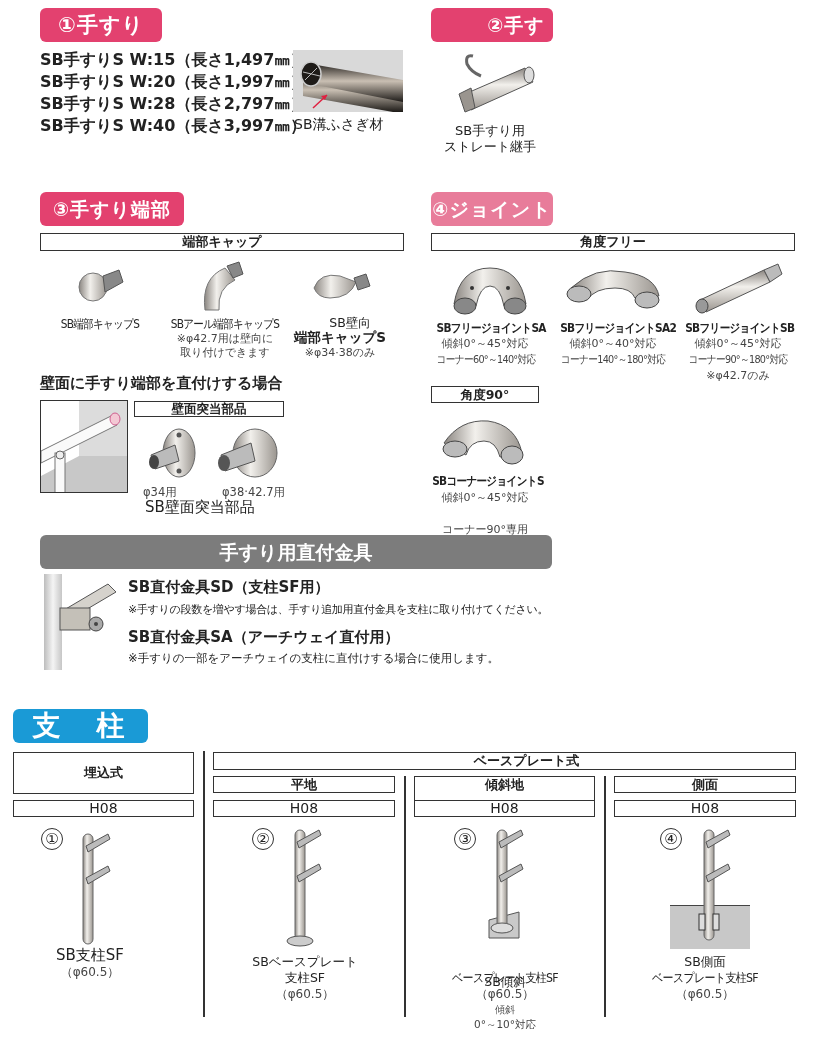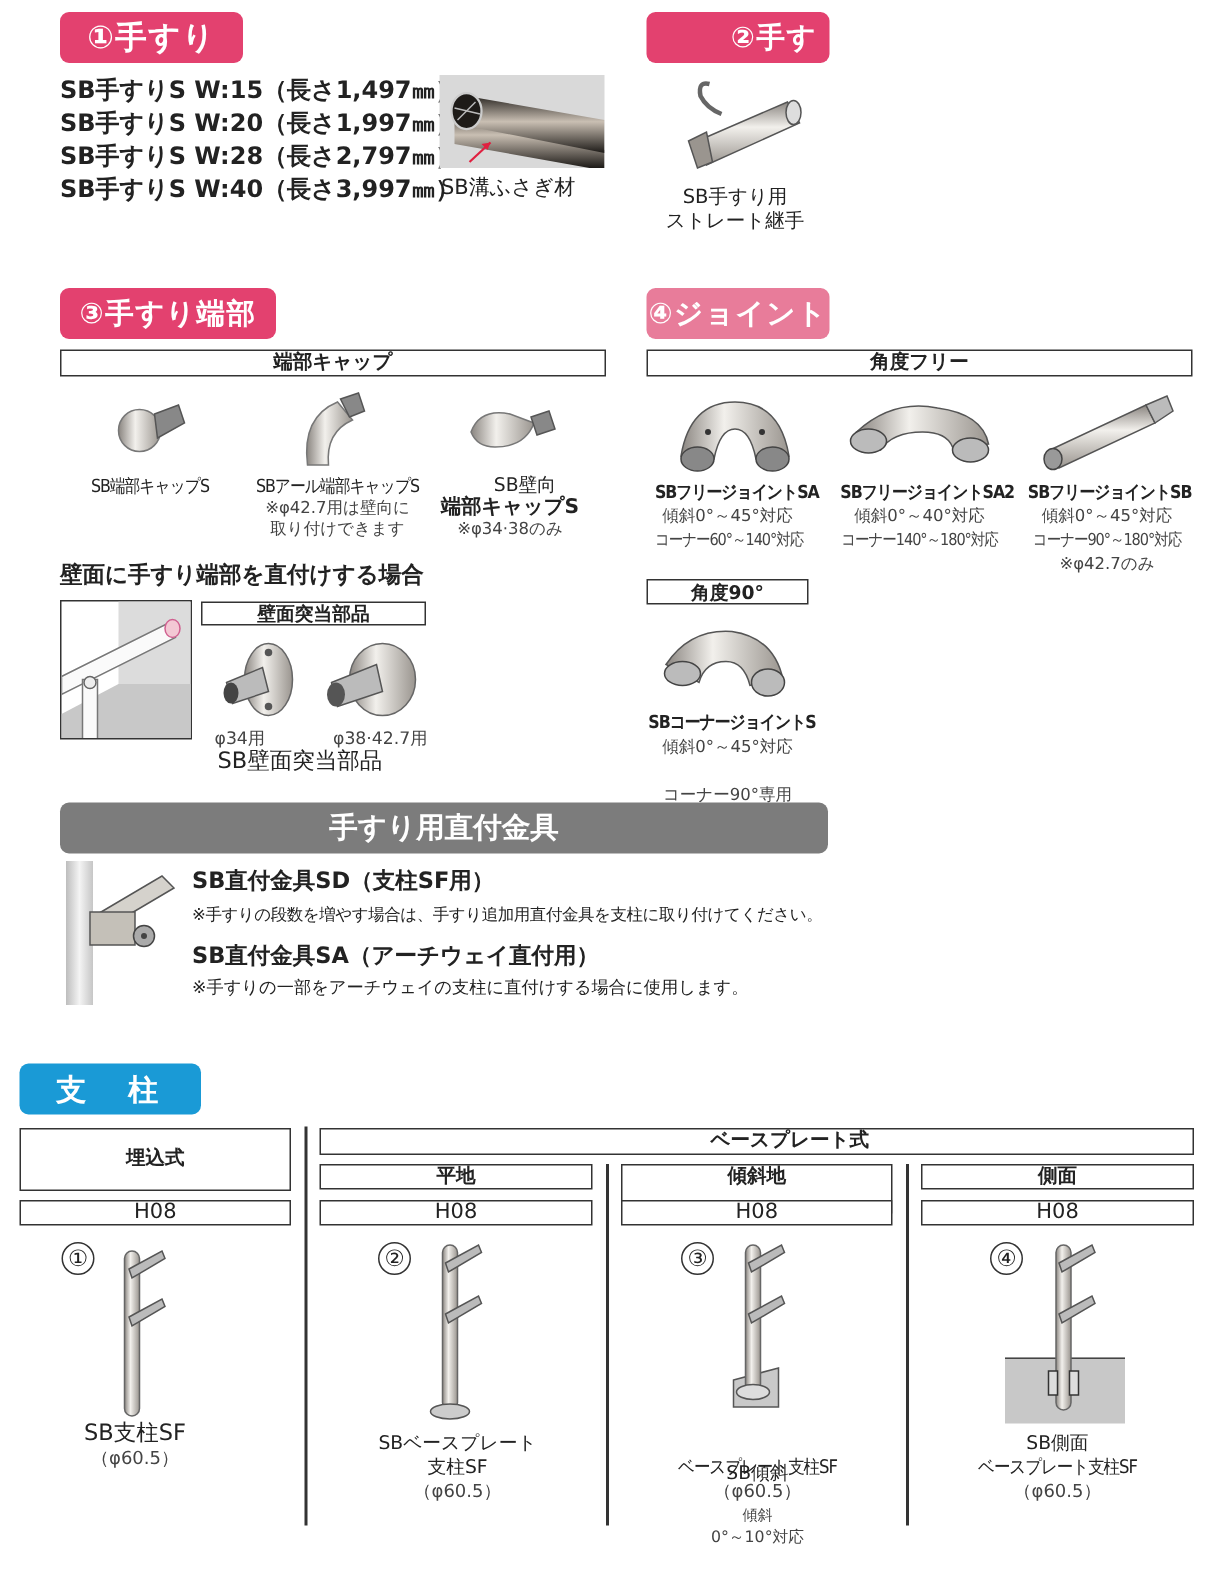--- a/index.html
+++ b/index.html
@@ -180,21 +180,21 @@
   <polygon points="10,32 54,6 62,14 18,40" fill="#d5d2cc" stroke="#555"></polygon>
   <rect x="6" y="30" width="30" height="22" fill="#c4c0b8" stroke="#555"></rect>
   <circle cx="42" cy="46" r="7" fill="#aaa" stroke="#444"></circle>
   <circle cx="42" cy="46" r="2" fill="#444"></circle>
 </svg>
 <div class="txt" style="left:128px;top:578px;font-size:15px;font-weight:bold;">SB直付金具SD（支柱SF用）</div>
 <div class="txt" style="left:128px;top:602px;font-size:11px;letter-spacing:-0.3px;">※手すりの段数を増やす場合は、手すり追加用直付金具を支柱に取り付けてください。</div>
 <div class="txt" style="left:128px;top:628px;font-size:15px;font-weight:bold;">SB直付金具SA（アーチウェイ直付用）</div>
 <div class="txt" style="left:128px;top:651px;font-size:11.5px;">※手すりの一部をアーチウェイの支柱に直付けする場合に使用します。</div>
 
-<div class="badge blue" style="left:13px;top:709px;width:121px;font-size:20px;letter-spacing:4px;">支　柱</div>
+<div class="badge blue" style="left:13px;top:709px;width:135px;font-size:28px;letter-spacing:4px;">支　柱</div>
 
 <div class="vline" style="left:203px;top:751px;height:266px;"></div>
 <div class="vline" style="left:404px;top:776px;height:241px;"></div>
 <div class="vline" style="left:604px;top:776px;height:241px;"></div>
 
 <div class="boxlabel" style="left:13px;top:752px;width:181px;height:42px;line-height:40px;">
   <span>埋込式</span>
 </div>
 <div class="boxlabel" style="left:213px;top:752px;width:583px;height:18px;padding-left:44px;">ベースプレート式</div>
 

